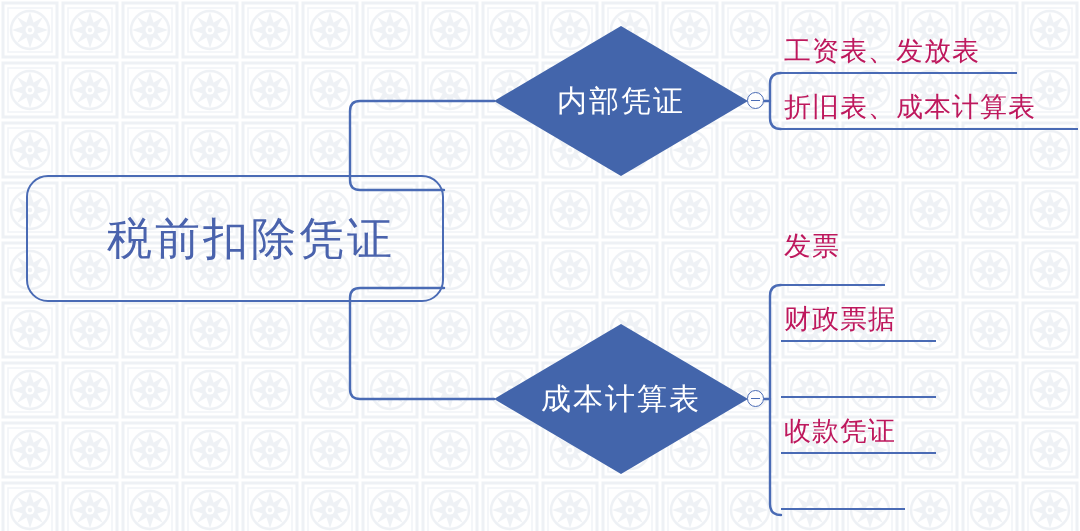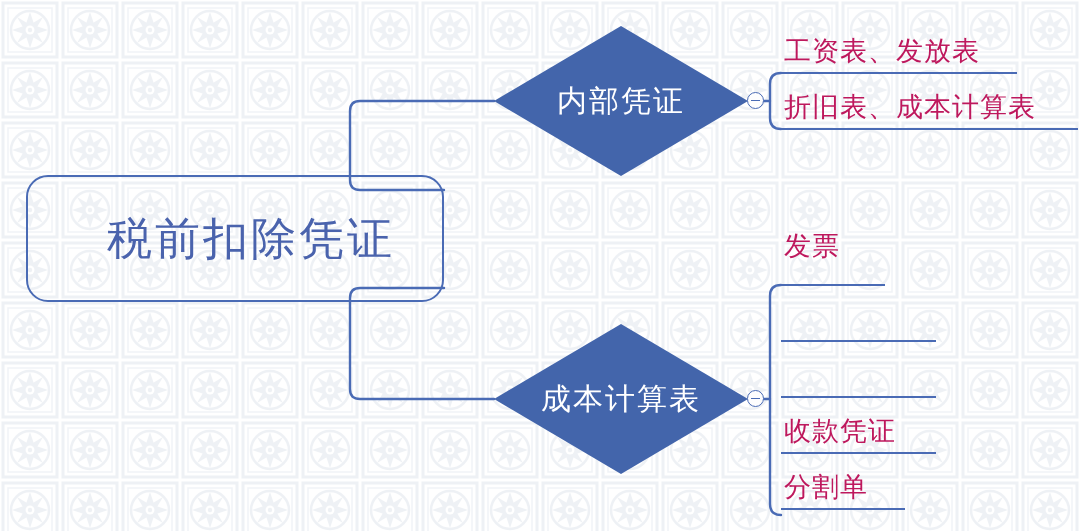--- a/index.html
+++ b/index.html
@@ -199,28 +199,28 @@
       <div class="diamond-shape"></div>
       <div class="diamond-label">成本计算表</div>
     </div>
     <div class="toggle bottom"></div>
 
     <div class="leaf" style="left:770px; top:223px; width:130px;">
       <span class="leaf-label">发票</span>
     </div>
     <div class="leaf-underline" style="left:781px; top:284px; width:104px;"></div>
 
+    <div class="leaf" style="left:770px; top:296px; width:175px;">
+      <span class="leaf-label">财政票据</span>
+    </div>
     <div class="leaf-underline" style="left:781px; top:340px; width:155px;"></div>
 
     <div class="leaf-underline" style="left:781px; top:396px; width:155px;"></div>
 
     <div class="leaf" style="left:770px; top:408px; width:175px;font-family:Liberation Mono, monospace;">
       <span class="leaf-label">收款凭证</span>
     </div>
     <div class="leaf-underline" style="left:781px; top:452px; width:155px;"></div>
 
-    <div class="leaf" style="left:770px; top:464px; width:150px;">
-      <span class="leaf-label">分割单</span>
-    </div>
     <div class="leaf-underline" style="left:781px; top:508px; width:124px;"></div>
 
   </div>
 </div>
 
 </body></html>

